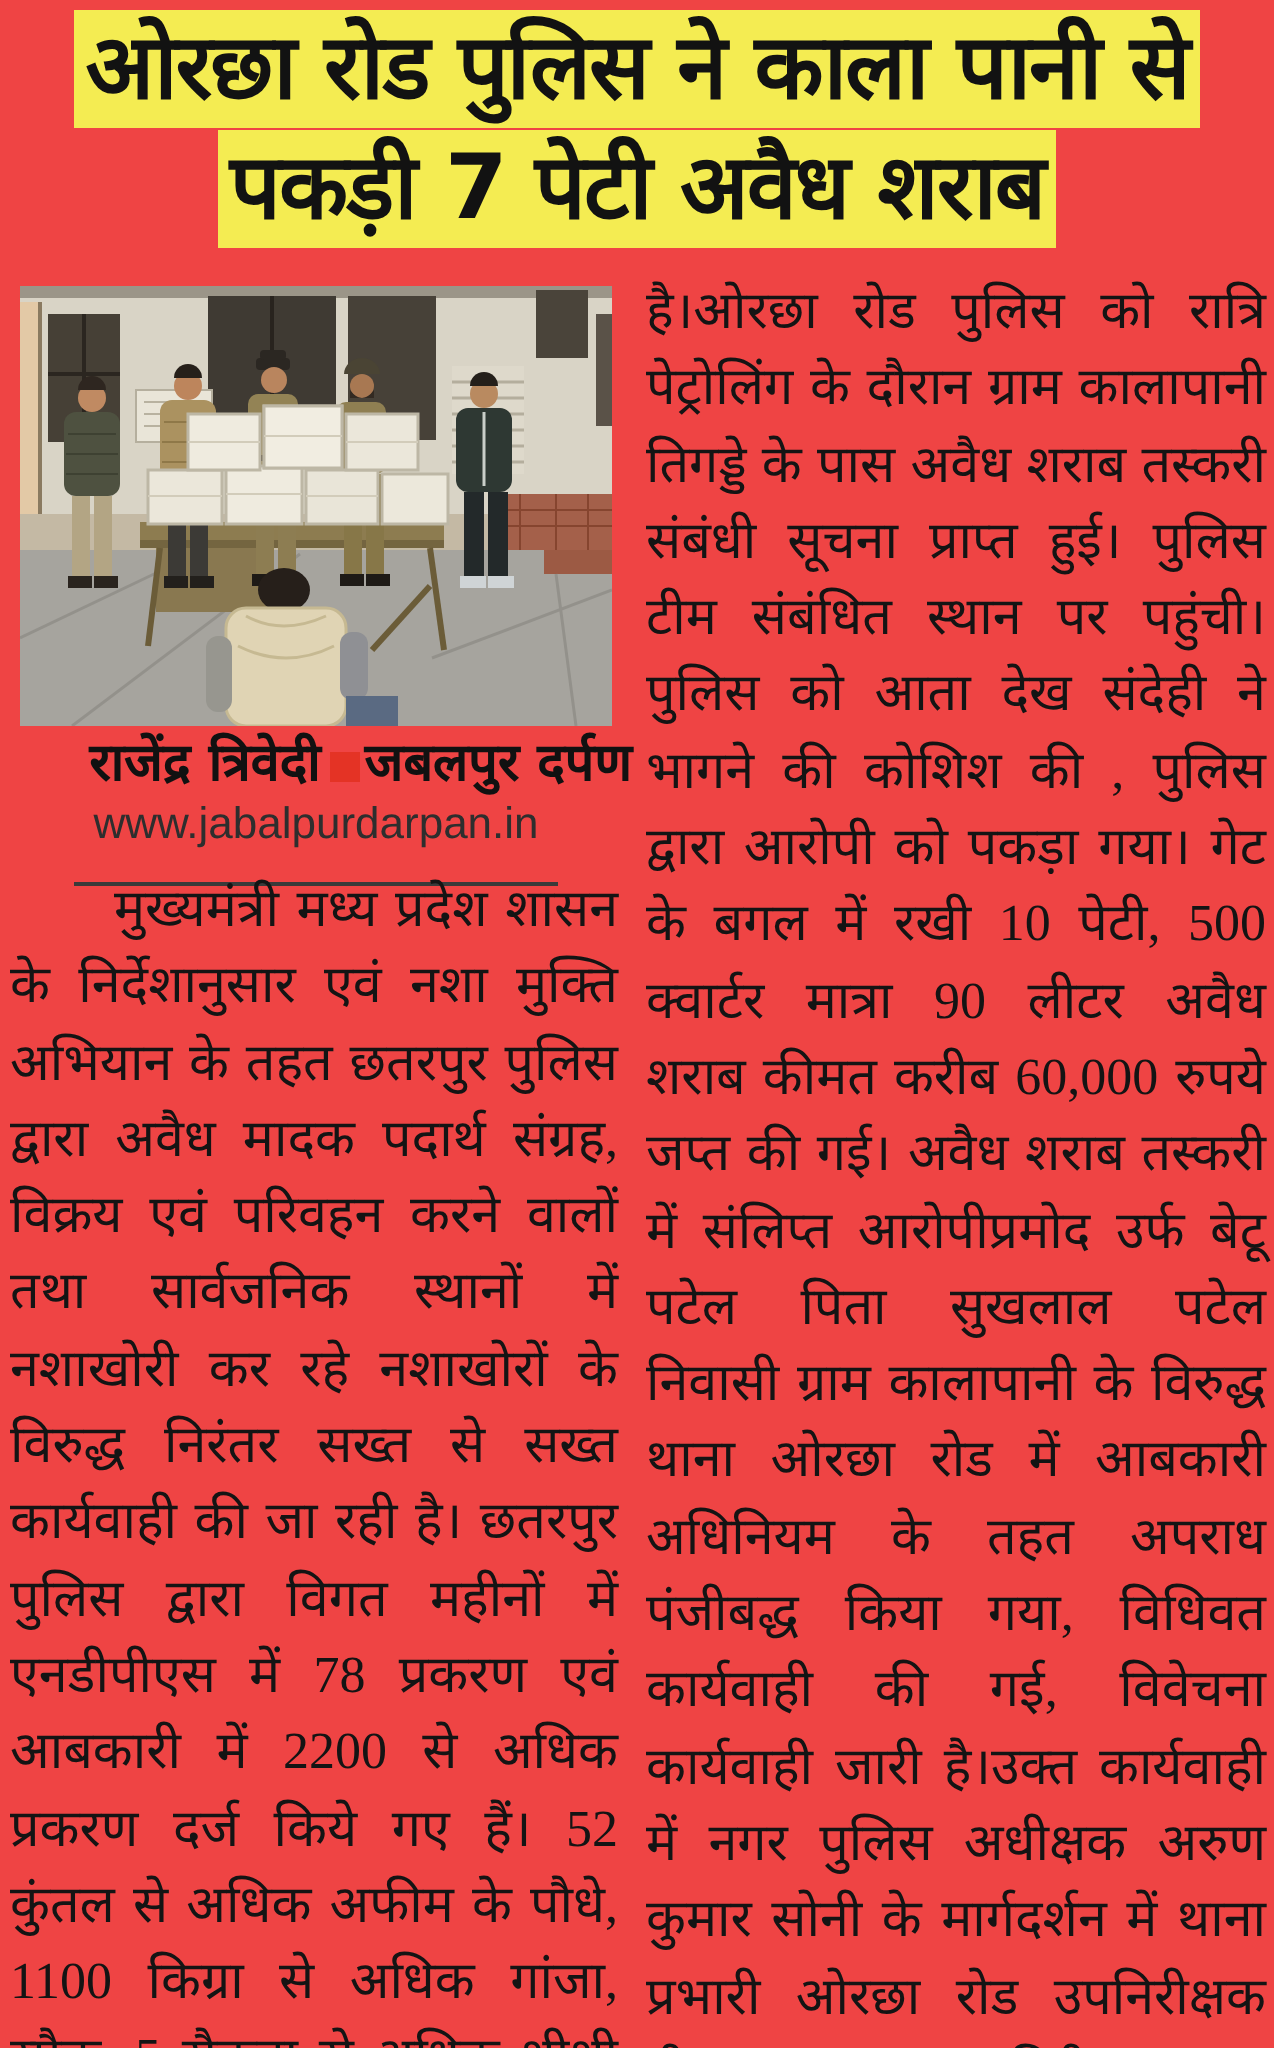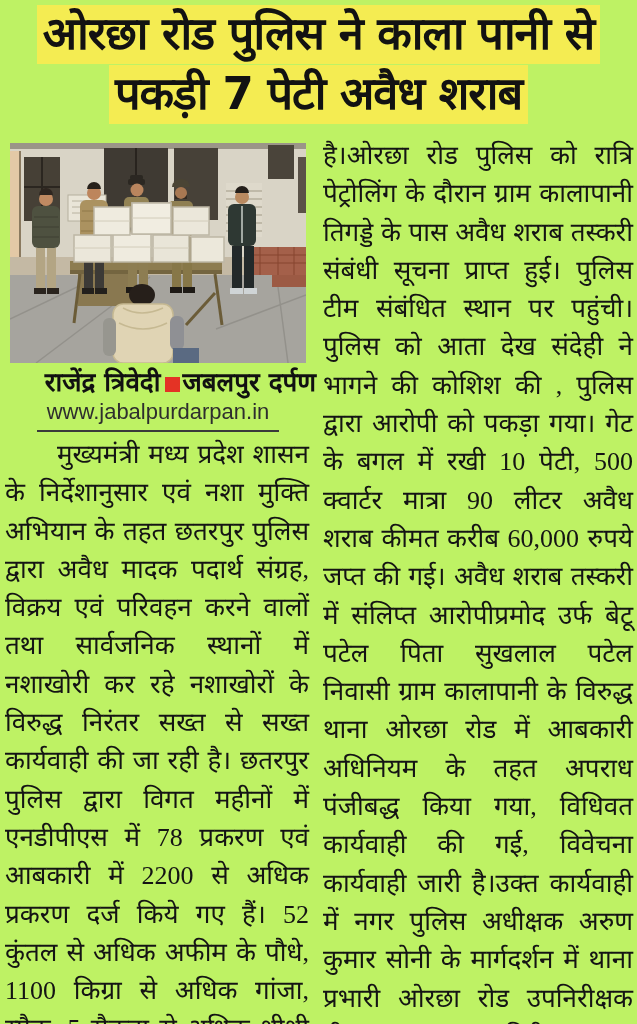--- a/index.html
+++ b/index.html
@@ -1,16 +1,16 @@
 <!DOCTYPE html>
 <html lang="hi"><head>
 <meta charset="utf-8">
 <style>
   html,body{margin:0;padding:0;background:#ffffff;}
-  #page{position:relative;width:637px;height:1024px;background:#bef264;overflow:hidden;
+  #page{position:relative;width:637px;height:1024px;background:#ef4444;overflow:hidden;
         font-family:"Liberation Serif","DejaVu Serif",serif;color:#1a1a1a;}
 
   
   .headline{position:absolute;top:4px;left:0;width:637px;text-align:center;
             font-family:"DejaVu Sans","Liberation Sans",sans-serif;font-weight:bold;
             font-size:45px;line-height:60px;color:#121212;letter-spacing:-1px;}
   .headline .hl{background:#f4ec52;padding:2px 6px 4px 6px;box-decoration-break:clone;}
 
   
   .photo{position:absolute;left:10px;top:143px;width:296px;height:220px;background:#cfcabd;}
@@ -18,21 +18,21 @@
 
   
   .caption{position:absolute;left:0;top:367px;width:316px;text-align:right;
            font-family:"DejaVu Sans","Liberation Sans",sans-serif;font-weight:bold;
            font-size:26px;line-height:30px;color:#111;}
   .caption .sq{display:inline-block;width:15px;height:15px;background:#e43325;
                margin:0 2px 0 5px;vertical-align:baseline;transform:translateY(1px);}
   .website{position:absolute;left:0;top:399px;width:316px;text-align:center;
            font-family:"Liberation Sans","DejaVu Sans",sans-serif;
            font-size:22px;color:#2e2e2e;}
-  .website span{display:inline-block;padding:0 10px 5px 10px;border-bottom:2px solid #3a3a3a;}
+  .website span{display:inline-block;padding:0 10px 16px 10px;border-bottom:2px solid #3a3a3a;}
 
   
   .col{position:absolute;text-align:justify;font-size:26px;line-height:38.3px;color:#141414;
        word-spacing:1px;}
   .col-left{left:5px;top:436px;width:304px;height:580px;text-indent:52px;text-align-last:justify;}
   .col-right{left:323px;top:137px;width:310px;height:886px;}
 </style>
 </head>
 <body>
 

